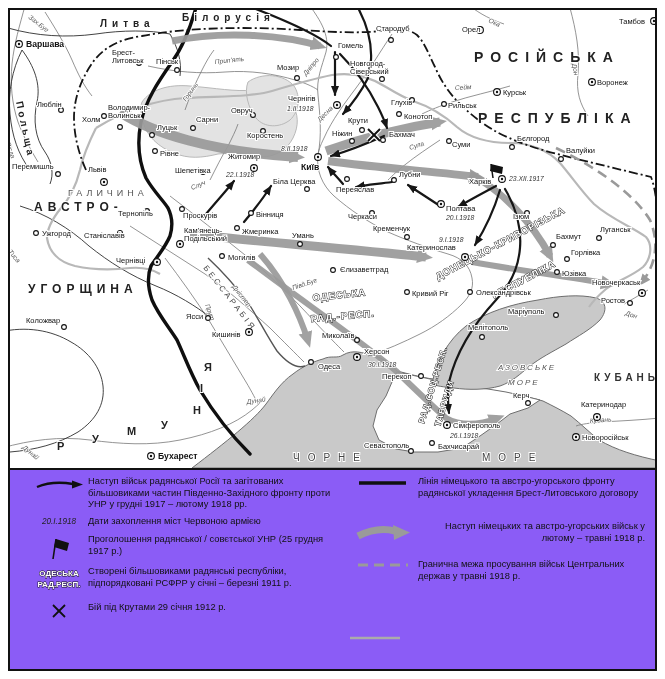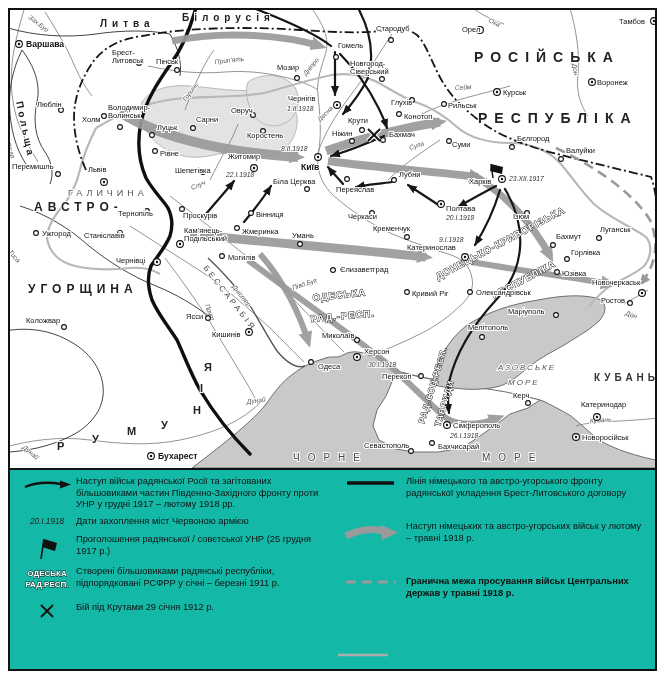--- a/index.html
+++ b/index.html
@@ -1,28 +1,28 @@
 <!DOCTYPE html>
 <html><head>
 <meta charset="utf-8">
 <style>
   html,body{margin:0;padding:0;}
   body{width:665px;height:679px;position:relative;background:#fff;font-family:"Liberation Sans",sans-serif;}
   .frame{position:absolute;left:8px;top:8px;width:649px;height:663px;border:2px solid #111;
          box-sizing:border-box;overflow:hidden;background:#fff;}
   #map-svg{position:absolute;left:-10px;top:-10px;width:665px;height:470px;font-family:"Liberation Sans",sans-serif;}
-  .legend{position:absolute;left:0;top:458px;right:0;bottom:0;border-top:2px solid #111;background:#14b8a6;
-          display:grid;grid-template-columns:318px 1fr;padding:6px 2px 0 8px;box-sizing:border-box;}
+  .legend{position:absolute;left:0;top:458px;right:0;bottom:0;border-top:2px solid #111;background:#8b5cf6;
+          display:grid;grid-template-columns:318px 1fr;padding:6px 2px 0 20px;box-sizing:border-box;}
   .lrow{display:flex;align-items:flex-start;margin-bottom:5px;}
   .licon{flex:0 0 58px;display:flex;justify-content:center;align-items:center;padding-top:1px;}
   .ricon{flex:0 0 70px;display:flex;justify-content:center;align-items:center;padding-top:2px;}
   .ltxt{font-size:9.3px;line-height:1.24;color:#111;padding-right:8px;}
   .date-ic{font-style:italic;font-size:8.2px;color:#222;white-space:nowrap;}
   .terr-ic{width:40px;height:22px;background:#dcdcdc;border:1.6px solid #555;}
-  .mt1{margin-top:22px;} .mt2{margin-top:32px;font-weight:bold;} .mt3{margin-top:19px;flex-direction:column;} .mt4{margin-top:28px;}
+  .mt1{margin-top:22px;text-align:right;} .mt2{margin-top:15px;} .mt3{margin-top:19px;flex-direction:column;} .mt4{margin-top:28px;}
   .mb1{margin-bottom:7px;} .mb2{} .mb3{margin-bottom:11px;}
 </style>
 </head>
 <body>
 
 <div class="frame">
 
   <svg id="map-svg" viewBox="0 0 665 470">
     <defs>
       <marker id="mB" markerUnits="userSpaceOnUse" markerWidth="12" markerHeight="10" refX="9" refY="4" orient="auto">

